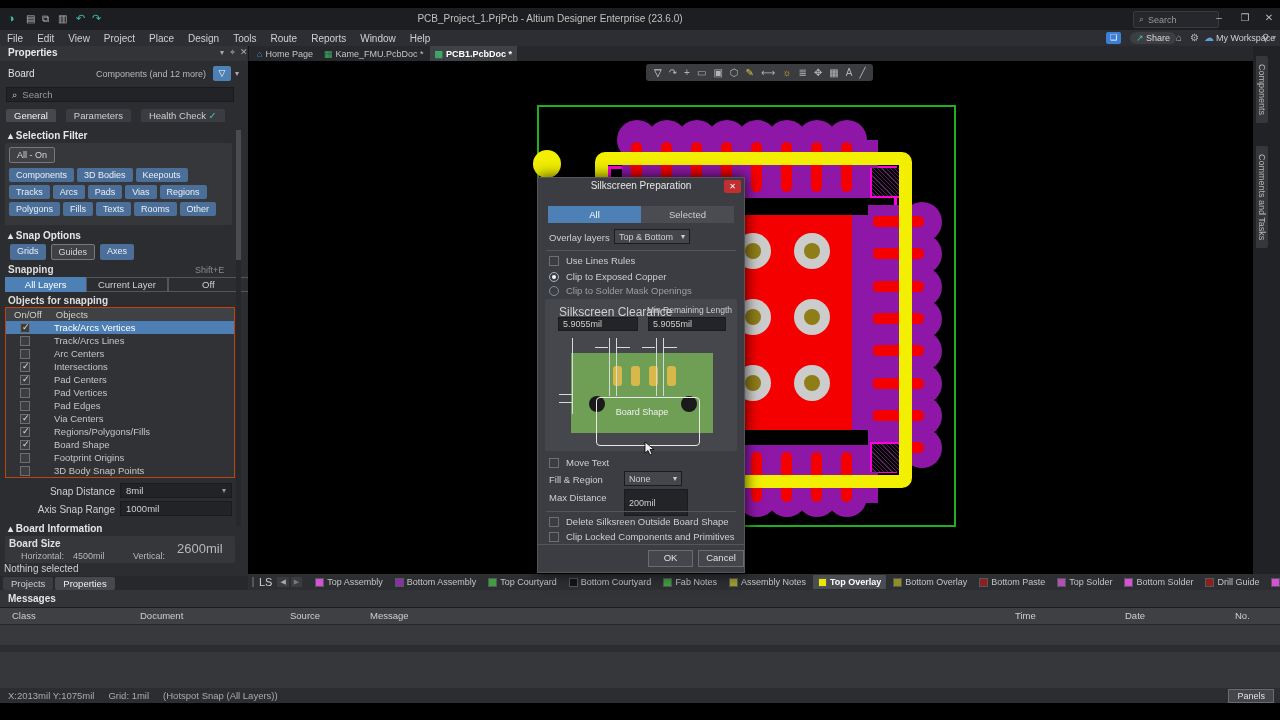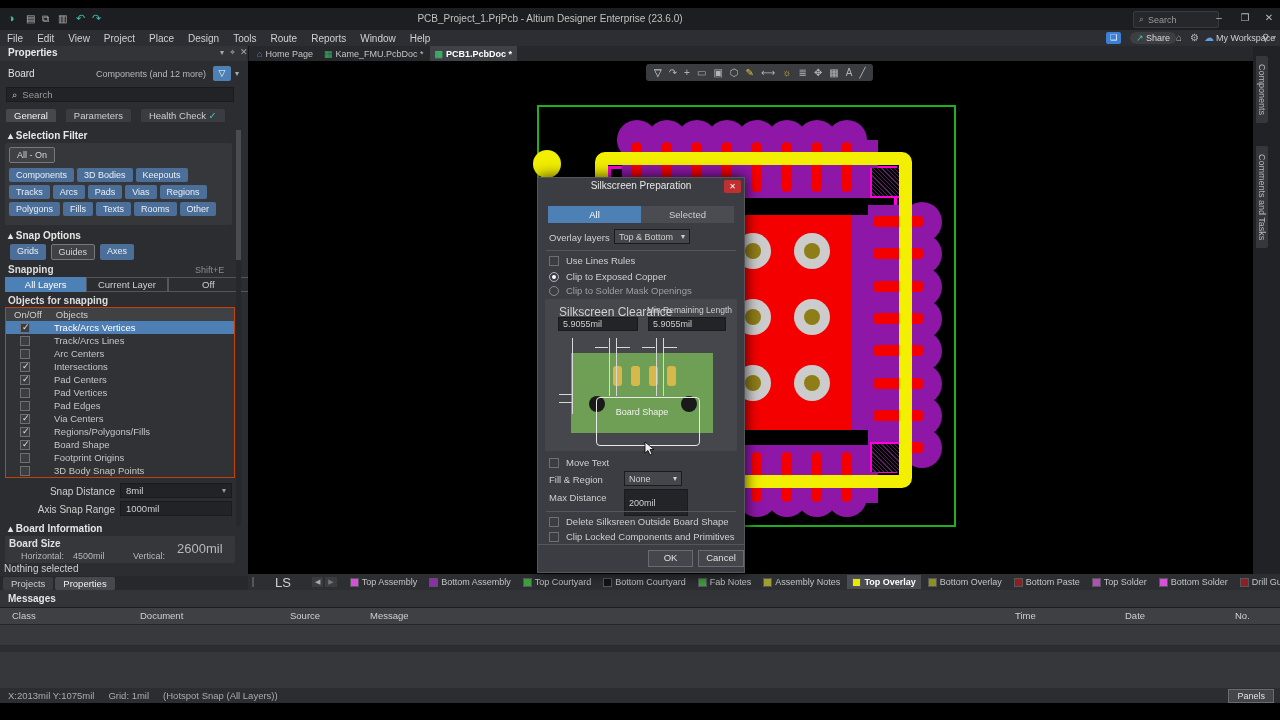--- a/index.html
+++ b/index.html
@@ -456,21 +456,21 @@
       <span class="cb"></span>
       <span class="dlg-lbl">Clip Locked Components and Primitives</span>
     </div>
     <div class="abs hr" style="left:0;right:0;top:366px;"></div>
     <div class="abs btn" style="left:110px;top:372px;width:43px;height:15px;">OK</div>
     <div class="abs btn" style="left:160px;top:372px;width:44px;height:15px;">Cancel</div>
   </div>
 
   <div class="abs layerbar">
     <span class="sw" style="width: 18px; height: 10px; background: rgb(232, 232, 0);"></span>
-    <span style="font-size:13px;color:#cfcfcf;margin:0 19px;">LS</span>
+    <span style="font-size:11px;color:#cfcfcf;margin:0 3px;">LS</span>
     <span style="font-size:7px;color:#aaa;background:#3a3c40;padding:1px 3px;">◀</span>
     <span style="font-size:7px;color:#777;background:#3a3c40;padding:1px 3px;margin-right:6px;">▶</span>
     <span class="layer-item">
         <span class="sw" style="background: rgb(216, 79, 216);"></span>
         <span>Top Assembly</span>
       </span>
     <span class="layer-item">
         <span class="sw" style="background: rgb(139, 47, 168);"></span>
         <span>Bottom Assembly</span>
       </span>

